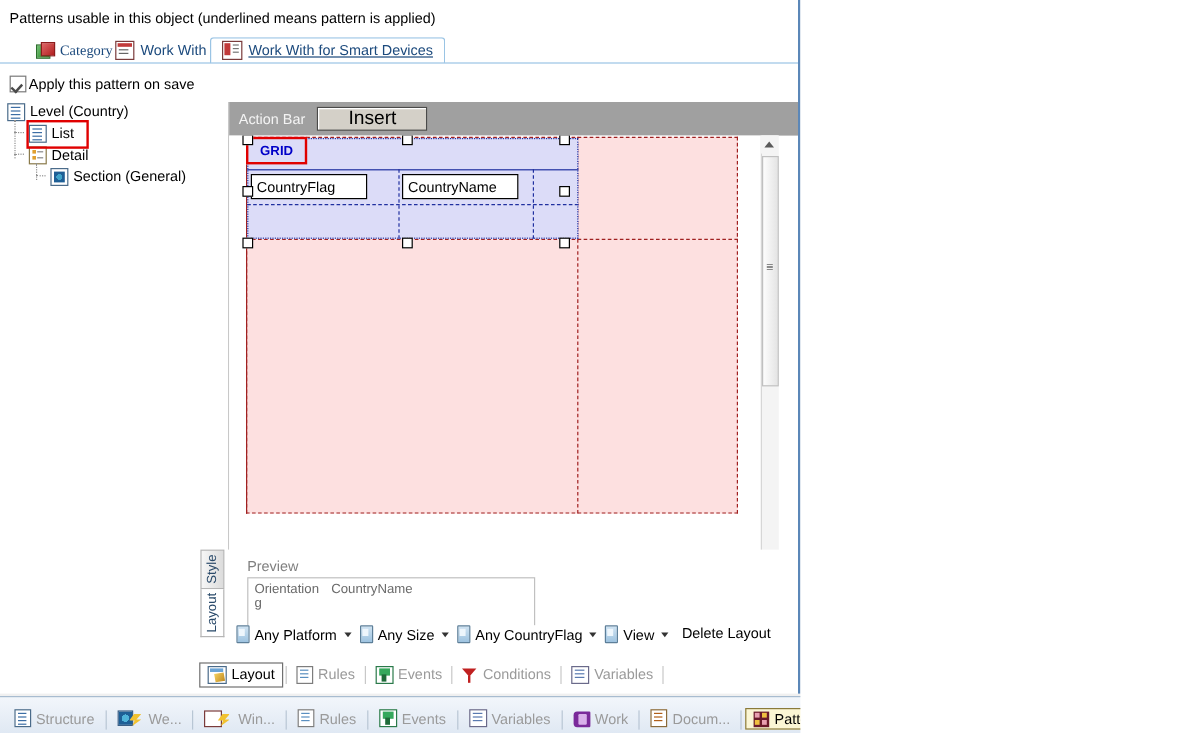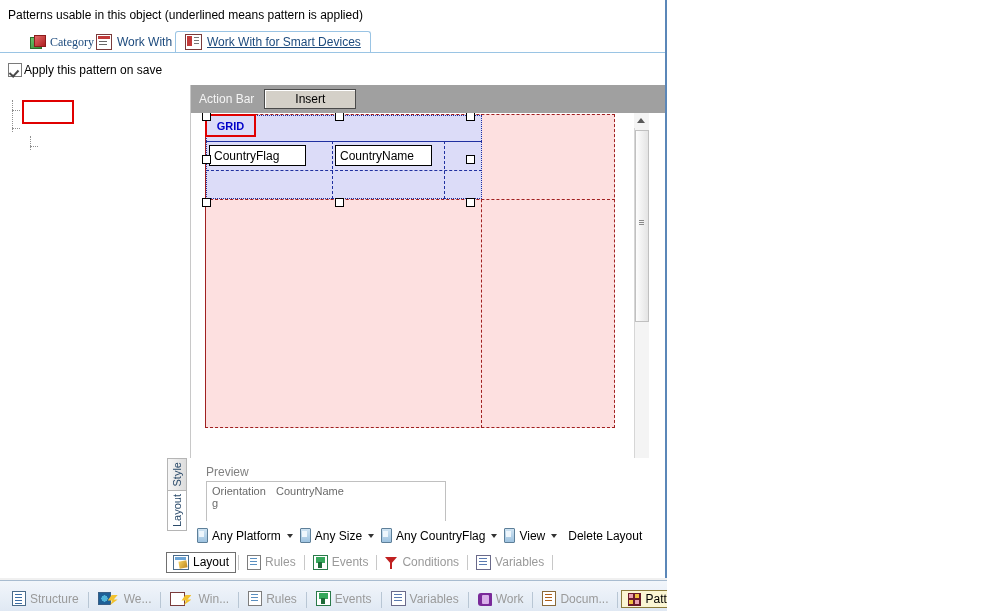--- a/index.html
+++ b/index.html
@@ -80,21 +80,21 @@
 
   #listHighlight{left:22px;top:100px;width:48px;height:20px;border:2px solid #e00000;}
 
   
   #designer{left:190px;top:85px;width:475px;height:377px;background:#fff;
       border-left:1px solid #c8c8c8;box-sizing:border-box;}
   #actionbar{left:0;top:0;width:474px;height:28px;background:#a0a0a0;
       display:flex;align-items:center;gap:10px;padding-left:8px;box-sizing:border-box;}
   #actionbarLabel{color:#f4f4f4;font-size:12px;}
   #insertBtn{min-width:74px;height:18px;background:#d4d0c8;border:1px solid #4a4a4a;
-      display:flex;align-items:center;justify-content:center;font-size:12px;color:#000;
+      display:flex;align-items:center;justify-content:center;font-size:16px;color:#000;
       box-shadow:inset 1px 1px 0 #fff;padding:0 8px;}
 
   #canvas{left:0;top:28px;width:458px;height:349px;background:#fff;overflow:hidden;}
   #redOuter{left:14px;top:1px;width:410px;height:314px;
       border:1px dashed #a02020;box-sizing:border-box;background:#fde0e0;}
   #redInnerV{left:290px;top:1px;width:0;height:314px;border-left:1px dashed #a02020;}
   #redInnerH{left:14px;top:86px;width:410px;height:0;border-top:1px dashed #a02020;}
   #redLeftSolid{left:14px;top:1px;width:0;height:314px;border-left:1px solid #a02020;}
 
   #gridBox{left:15px;top:2px;width:276px;height:84px;background:#dcdcf8;
@@ -137,21 +137,21 @@
   #vtabLayout{top:33px;height:40px;background:#fff;border:1px solid #b5b5b5;border-top:none;}
 
   #previewArea{left:189px;top:458px;width:470px;height:62px;background:#fff;}
   #previewLabel{left:206px;top:465px;color:#808080;font-size:12px;}
   #previewBox{left:206px;top:481px;width:238px;height:40px;border:1px solid #c0c0c0;background:#fff;}
   #pvFlag{left:212px;top:485px;width:58px;color:#6a6a6a;font-size:11px;line-height:12px;}
   #pvName{left:276px;top:485px;color:#6a6a6a;font-size:11px;}
 
   
   #layoutBar{left:189px;top:521px;width:470px;height:22px;background:#fff;
-      display:flex;align-items:flex-end;gap:3px;font-size:12px;padding-left:6px;box-sizing:border-box;}
+      display:flex;align-items:flex-start;gap:3px;font-size:12px;padding-left:6px;box-sizing:border-box;}
   .lbitem{display:flex;align-items:center;gap:4px;white-space:nowrap;cursor:pointer;padding:0 2px;}
   .ic-phone{width:9px;height:13px;background:linear-gradient(to bottom,#cfe3f2,#9ec3e0);
       border:1px solid #5d7f99;border-radius:1px;position:relative;}
   .ic-phone:after{content:"";position:absolute;left:1px;top:2px;width:5px;height:6px;background:#eef6fc;}
   .caret{width:0;height:0;border-left:3px solid transparent;border-right:3px solid transparent;
       border-top:4px solid #333;margin-left:2px;}
 
   
   #bottomTabs{left:166px;top:550px;width:400px;height:24px;display:flex;align-items:center;gap:0;}
   .btab{display:flex;align-items:center;gap:4px;padding:2px 6px;font-size:12px;color:#9a9a9a;cursor:pointer;
@@ -236,20 +236,38 @@
         <span class="lbl">Work With for Smart Devices</span>
       </div>
     </div>
     <div id="tabunderline" class="abs"></div>
 
     <div id="applyRow" class="abs">
       <span class="cbox"></span>
       <span>Apply this pattern on save</span>
     </div>
 
+    <div id="tree" class="abs">
+      <div class="trow" style="padding-left:0px;">
+        <span class="ico ic-level"></span>
+        <span class="tlbl">Level (Country)</span>
+      </div>
+      <div class="trow" style="padding-left:18px;">
+        <span class="ico ic-list"></span>
+        <span class="tlbl">List</span>
+      </div>
+      <div class="trow" style="padding-left:18px;">
+        <span class="ico ic-detail"></span>
+        <span class="tlbl">Detail</span>
+      </div>
+      <div class="trow" style="padding-left:36px;">
+        <span class="ico ic-section"></span>
+        <span class="tlbl">Section (General)</span>
+      </div>
+    </div>
     <div class="tline-v abs" style="left:12px;top:100px;height:32px;"></div>
     <div class="tline-h abs" style="left:12px;top:110px;width:8px;"></div>
     <div class="tline-h abs" style="left:12px;top:128px;width:8px;"></div>
     <div class="tline-v abs" style="left:30px;top:136px;height:14px;"></div>
     <div class="tline-h abs" style="left:30px;top:146px;width:8px;"></div>
 
     <div id="listHighlight" class="abs"></div>
 
     <div id="designer" class="abs">
 

